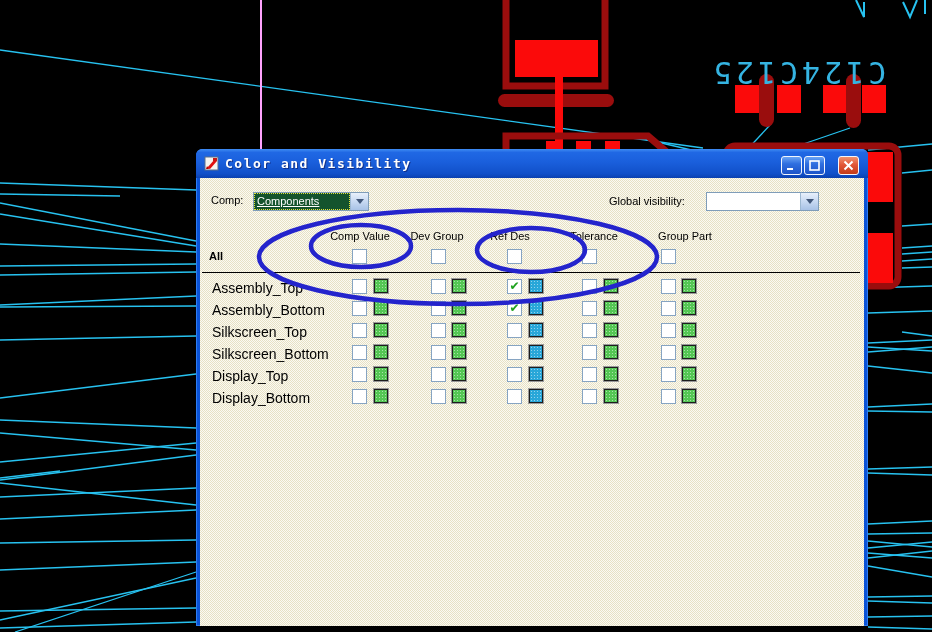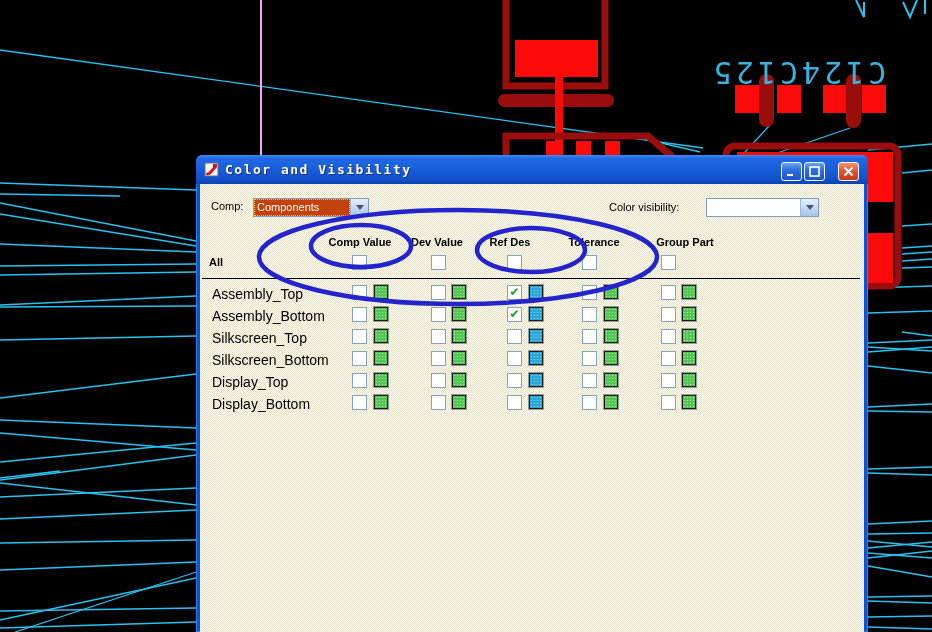--- a/index.html
+++ b/index.html
@@ -4,21 +4,21 @@
 <style>
   html,body{margin:0;padding:0;background:#000;}
   body{width:932px;height:632px;overflow:hidden;position:relative;
        font-family:"Liberation Sans",sans-serif;}
   svg text{user-select:none;}
 
   
   #pcb{position:absolute;left:0;top:0;z-index:0;}
 
   
-  #dialog{position:absolute;left:196px;top:155px;width:672px;height:477px;
+  #dialog{position:absolute;left:196px;top:149px;width:672px;height:477px;
           background:#0a52d6;border-radius:7px 7px 0 0;z-index:10;
           box-shadow:inset 0 0 0 1px #2e7df2;}
   #titlebar{position:absolute;left:0;top:0;right:0;height:29px;
             border-radius:6px 6px 0 0;
             background:linear-gradient(180deg,#3f8cf3 0%,#2068e4 12%,#1a5fdc 45%,#1150c9 85%,#0b41b0 100%);
             display:flex;align-items:center;}
   #title-icon{width:16px;height:16px;margin:0 5px 0 8px;flex:0 0 auto;}
   #title-text{color:#fff;font-family:"DejaVu Sans Mono",monospace;font-weight:bold;
               font-size:13px;letter-spacing:1.5px;text-shadow:1px 1px 0 #10308a;
               white-space:nowrap;margin-top:-1px;}
@@ -28,27 +28,27 @@
   .winbtn.blue{background:linear-gradient(180deg,#6aa4f5 0%,#2f6fe0 40%,#1d54c8 100%);}
   #btn-min{right:66px;} #btn-max{right:43px;}
   #btn-close{right:9px;background:linear-gradient(180deg,#f0926f 0%,#e25738 45%,#c33a18 100%);}
 
   #client{position:absolute;left:4px;right:4px;top:29px;bottom:0;
           background-color:#f0ecdb;
           background-image:conic-gradient(#fbfaf3 25%,#e7e1c4 0 50%,#fbfaf3 0 75%,#e7e1c4 0);
           background-size:2px 2px;overflow:hidden;}
 
   .lbl{position:absolute;font-size:11px;color:#000;white-space:nowrap;}
-  .hdr{position:absolute;font-size:11px;font-weight:bold;color:#000;
+  .hdr{position:absolute;font-size:11px;font-weight:normal;color:#000;
        transform:translateX(-50%);white-space:nowrap;}
 
   .combo{position:absolute;height:19px;background:#fff;border:1px solid #7f9db9;
          box-sizing:border-box;display:flex;align-items:stretch;}
   .combo .val{flex:1;font-size:11px;padding:2px 2px 0 3px;overflow:hidden;white-space:nowrap;}
-  .combo .val.sel{background:#c2410c;color:#fff;outline:1px dotted #e8e438;outline-offset:-1px;}
+  .combo .val.sel{background:#14532d;color:#fff;outline:1px dotted #e8e438;outline-offset:-1px;text-decoration:underline;}
   .combo .arrowbtn{width:17px;border-left:1px solid #9db8d2;
          background:linear-gradient(180deg,#e8f0fb 0%,#c7d9f2 50%,#a8c2e6 100%);
          display:flex;align-items:center;justify-content:center;}
   .chev{width:0;height:0;border-left:4px solid transparent;border-right:4px solid transparent;
         border-top:5px solid #41577a;}
 
   #separator{position:absolute;left:2px;top:94px;width:658px;height:0;
              border-top:1px solid #000;}
 
   .cb{position:absolute;width:13px;height:13px;background:#fff;
@@ -199,31 +199,31 @@
 
   <div id="client">
     <span class="lbl" style="left:11px;top:16px;">Comp:</span>
     <div class="combo" style="left:53px;top:14px;width:116px;">
       <span class="val sel">Components</span>
       <span class="arrowbtn">
         <span class="chev"></span>
       </span>
     </div>
 
-    <span class="lbl" style="left:409px;top:17px;">Color visibility:</span>
+    <span class="lbl" style="left:409px;top:17px;">Global visibility:</span>
     <div class="combo" style="left:506px;top:14px;width:113px;">
       <span class="val"></span>
       <span class="arrowbtn">
         <span class="chev"></span>
       </span>
     </div>
 
     <div id="col-headers">
         <span class="hdr" style="left: 160px; top: 52px;">Comp Value</span>
-        <span class="hdr" style="left: 237px; top: 52px;">Dev Value</span>
+        <span class="hdr" style="left: 237px; top: 52px;">Dev Group</span>
         <span class="hdr" style="left: 310px; top: 52px;">Ref Des</span>
         <span class="hdr" style="left: 394px; top: 52px;">Tolerance</span>
         <span class="hdr" style="left: 485px; top: 52px;">Group Part</span>
       </div>
 
     <span class="lbl" style="left:9px;top:72px;font-weight:bold;">All</span>
     <div id="all-row">
         <div class="cb" style="left: 152px; top: 71px;"></div>
         <div class="cb" style="left: 231px; top: 71px;"></div>
         <div class="cb" style="left: 307px; top: 71px;"></div>

